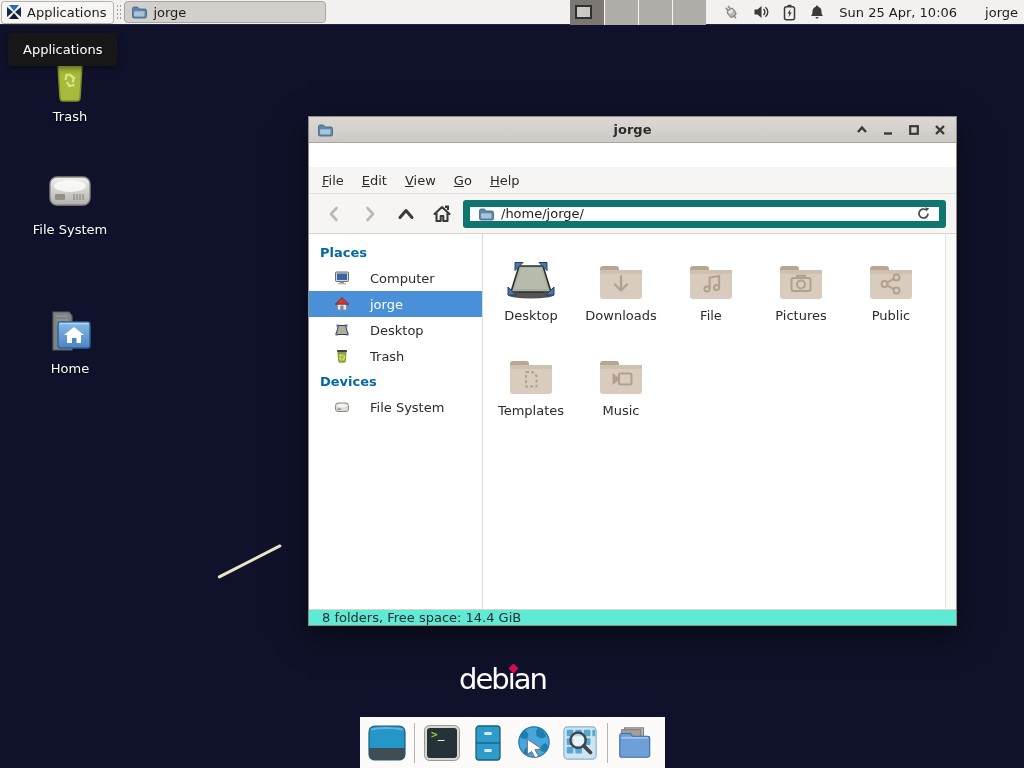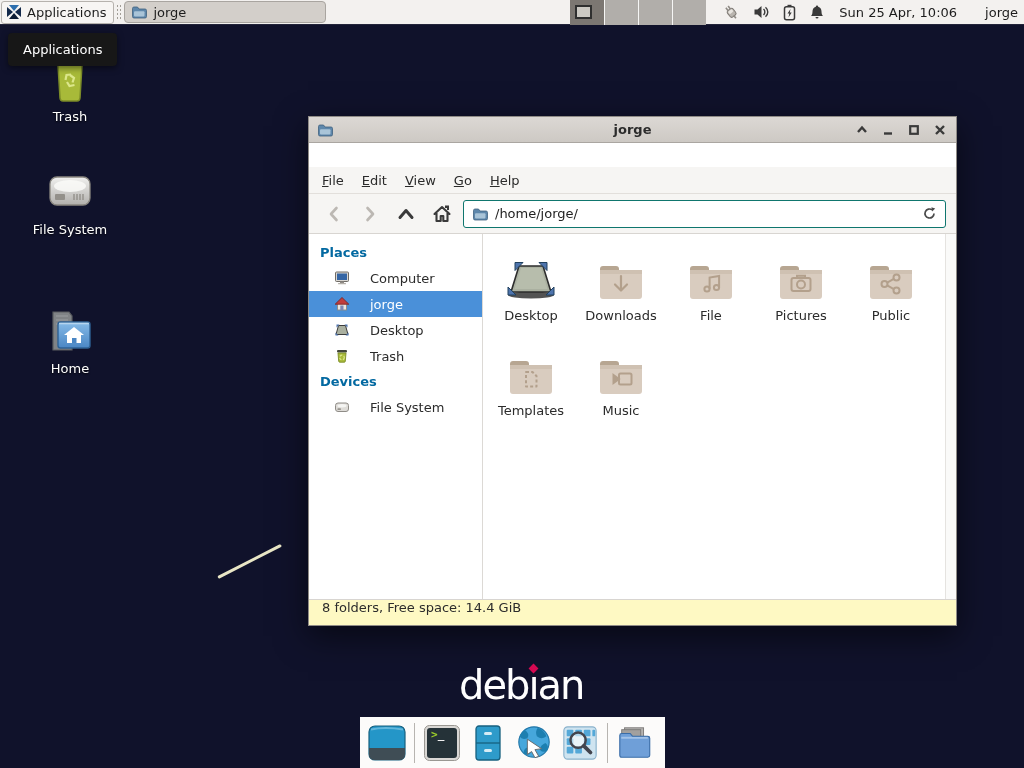--- a/index.html
+++ b/index.html
@@ -28,55 +28,55 @@
   
   .desk-icon { position:absolute; width:110px; display:flex; flex-direction:column; align-items:center; cursor:pointer; }
   .desk-icon .lbl { margin-top:5px; color:#ffffff; text-shadow:0 1px 2px rgba(0,0,0,.9); }
   #desk-trash { left:15px; top:52px; }
   #desk-fs    { left:15px; top:167px; }
   #desk-home  { left:15px; top:306px; }
 
   .stray-line { position:absolute; left:218px; top:576px; width:71px; height:3px; background:#e9e6c6; transform:rotate(-27deg); transform-origin:left center; border-radius:2px; }
 
   
-  .wordmark { position:absolute; left:459px; top:662px; color:#ffffff; font-size:40px; font-weight:500; letter-spacing:-2px; }
+  .wordmark { position:absolute; left:459px; top:662px; color:#ffffff; font-size:29px; font-weight:500; letter-spacing:-2px; }
   .wordmark .i-stem { position:relative; }
   .wordmark .i-dot { position:absolute; left:2px; top:3px; width:7px; height:7px; background:#d70a53; transform:rotate(45deg); }
 
   
   .window { position:absolute; left:308px; top:116px; width:649px; height:510px; background:#ffffff; border:1px solid #8f8b86; box-shadow:0 10px 30px rgba(0,0,0,.55); display:flex; flex-direction:column; }
   .titlebar { height:26px; background:linear-gradient(#dcd8d4,#cdc9c4); border-bottom:1px solid #aaa6a1; display:flex; align-items:center; padding:0 8px; flex:0 0 auto; }
   .titlebar .title { position:absolute; left:0; right:0; text-align:center; font-weight:bold; color:#2b2b2b; pointer-events:none; }
   .win-controls { margin-left:auto; display:flex; align-items:center; gap:10px; z-index:2; }
   .win-btn { width:16px; height:16px; display:flex; align-items:center; justify-content:center; cursor:pointer; }
 
   .menubar { height:27px; background:#f6f5f3; display:flex; align-items:center; padding-left:4px; flex:0 0 auto; border-bottom:1px solid #e2dfdb;margin-top:24px; }
   .menu-item { display:inline-block; padding:4px 9px; color:#2b2b2b; cursor:pointer; }
   .menu-item::first-letter { text-decoration:underline; }
 
   .toolbar { height:40px; background:#f6f5f3; border-bottom:1px solid #d8d5d1; display:flex; align-items:center; padding:0 10px; gap:6px; flex:0 0 auto; }
   .nav-btn { width:30px; height:28px; display:flex; align-items:center; justify-content:center; border-radius:3px; cursor:pointer; }
-  .pathbar { flex:1; height:28px; background:#ffffff; border:1px solid #0f766e; border-radius:3px; display:flex; align-items:center; padding:0 8px; gap:7px; }
+  .pathbar { flex:1; height:28px; background:#ffffff; border:7px solid #0f766e; border-radius:3px; display:flex; align-items:center; padding:0 8px; gap:7px; }
   .pathbar .path { flex:1; color:#222222; }
   .reload { cursor:pointer; display:flex; align-items:center; }
 
   .content { flex:1; display:flex; min-height:0; }
   .sidebar { width:174px; border-right:1px solid #dcd9d5; background:#ffffff; padding-top:6px; flex:0 0 auto; }
   .side-header { font-weight:bold; color:#0369a1; padding:5px 0 5px 11px; }
   .side-item { display:flex; align-items:center; gap:20px; height:26px; padding-left:25px; color:#2b2b2b; cursor:pointer; }
   .side-item.selected { background:#4a90d9; color:#ffffff; }
 
   .mainarea { flex:1; display:flex; flex-wrap:wrap; align-content:flex-start; padding:12px 0 0 3px; }
   .file-item { width:90px; height:95px; display:flex; flex-direction:column; align-items:center; cursor:pointer; }
   .file-item .icon-box { height:56px; display:flex; align-items:flex-end; justify-content:center; }
   .file-item .lbl { margin-top:6px; color:#2b2b2b; }
 
   .vscroll { width:11px; background:#fafaf9; border-left:1px solid #e5e3e0; flex:0 0 auto; }
 
-  .statusbar { height:26px; background:#fef9c3; border-top:1px solid #d8d5d1; display:flex; align-items:flex-start; padding-left:13px; color:#2c2c2c; flex:0 0 auto; }
+  .statusbar { height:16px; background:#5eead4; border-top:1px solid #d8d5d1; display:flex; align-items:flex-end; padding-left:13px; color:#2c2c2c; flex:0 0 auto; }
 
   
   .dock { position:absolute; left:360px; top:717px; width:305px; height:51px; background:#fcfbfa; display:flex; align-items:center; gap:8px; padding:0 8px; }
   .dock-sep { width:1px; height:40px; background:#b7b4b0; }
   .dock-icon { width:38px; height:38px; position:relative; cursor:pointer; display:flex; align-items:center; justify-content:center; }
   .term-glyphs { position:absolute; left:8px; top:5px; font-family:"DejaVu Sans Mono","Liberation Mono",monospace; font-size:11px; font-weight:bold; line-height:1; }
   .term-glyphs .gt { color:#9ccd2a; }
   .term-glyphs .us { color:#f0f0f0; }
 </style>
 </head>

